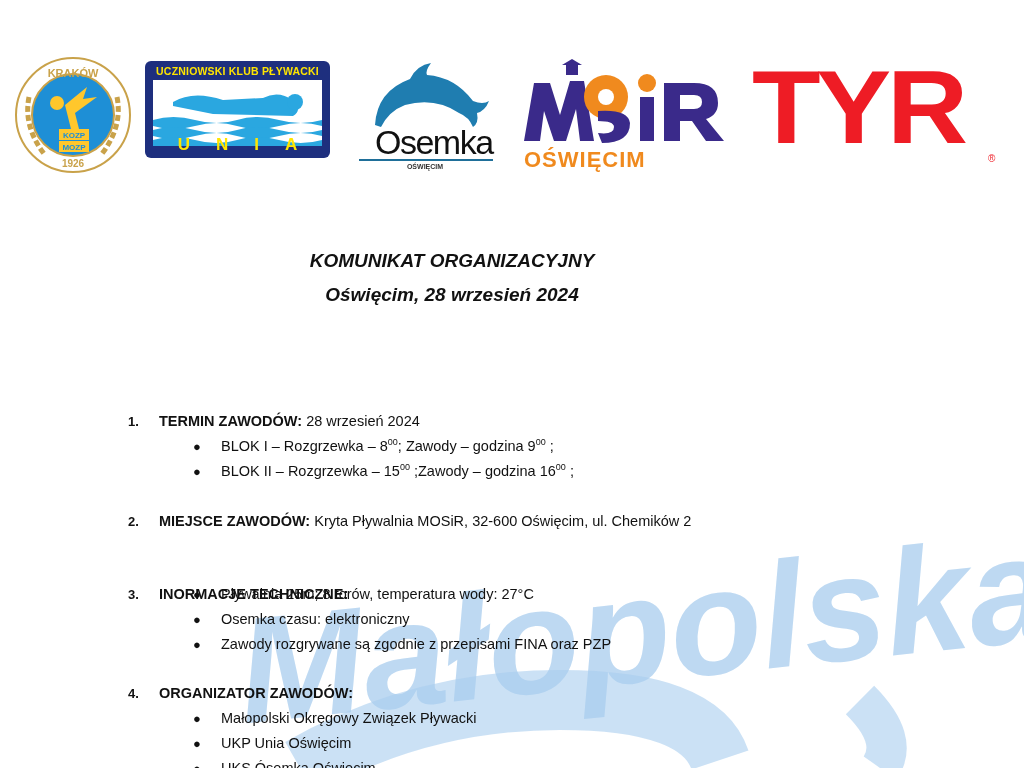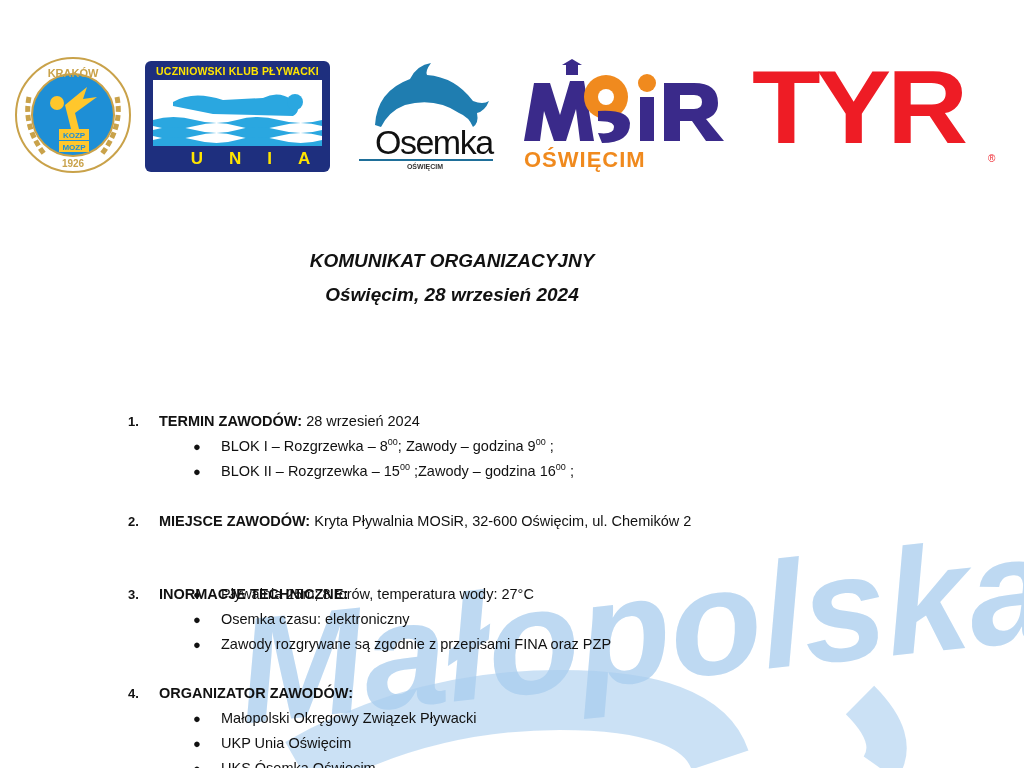--- a/index.html
+++ b/index.html
@@ -6,24 +6,24 @@
   body {
     width: 1024px; height: 768px; overflow: hidden; background: #ffffff;
     position: relative; font-family: "Liberation Sans", "DejaVu Sans", sans-serif; color: #111;
   }
   .logos { position: absolute; top: 55px; left: 0; width: 1024px; height: 125px; }
   .logo { position: absolute; }
 
   
   #logo-kozp { left: 15px; top: 2px; width: 116px; height: 116px; }
   
-  #logo-unia { left: 145px; top: 6px; width: 185px; height: 111px; background: #1e2f7e; border-radius: 6px; }
+  #logo-unia { left: 145px; top: 6px; width: 185px; height: 97px; background: #1e2f7e; border-radius: 6px; }
   #logo-unia .top { position: absolute; left: 0; top: 4px; width: 100%; text-align: center; color: #ffe500; font-weight: bold; font-size: 10.5px; letter-spacing: 0.2px; }
   #logo-unia .inner { position: absolute; left: 8px; top: 19px; width: 169px; height: 66px; background: #fff; overflow: hidden; }
-  #logo-unia .bottom { position: absolute; left: 0; bottom: 3px; width: 100%; text-align: center; color: #ffe500; font-weight: bold; font-size: 17px; letter-spacing: 26px; text-indent: 26px; margin-left: 13px; }
+  #logo-unia .bottom { position: absolute; left: 0; bottom: 3px; width: 100%; text-align: center; color: #ffe500; font-weight: bold; font-size: 17px; letter-spacing: 26px; text-indent: 26px; }
 
   
   #logo-osemka { left: 355px; top: 6px; width: 140px; height: 112px; }
   #logo-osemka .name { position: absolute; left: 20px; top: 62px; font-size: 34px; color: #111; letter-spacing: -1.5px; font-family: "Liberation Sans", sans-serif; }
   #logo-osemka .line { position: absolute; left: 4px; top: 98px; width: 134px; height: 2px; background: #1f6f99; }
   #logo-osemka .city { position: absolute; left: 0; top: 102px; width: 140px; text-align: center; font-size: 7px; font-weight: bold; color: #333; }
 
   
   #logo-mosir { left: 518px; top: 4px; width: 215px; height: 116px; }
   #logo-mosir .city { position: absolute; left: 6px; top: 88px; font-size: 22px; font-weight: 900; color: #f08a1e; letter-spacing: 1px; font-family: "Liberation Sans", sans-serif; }

